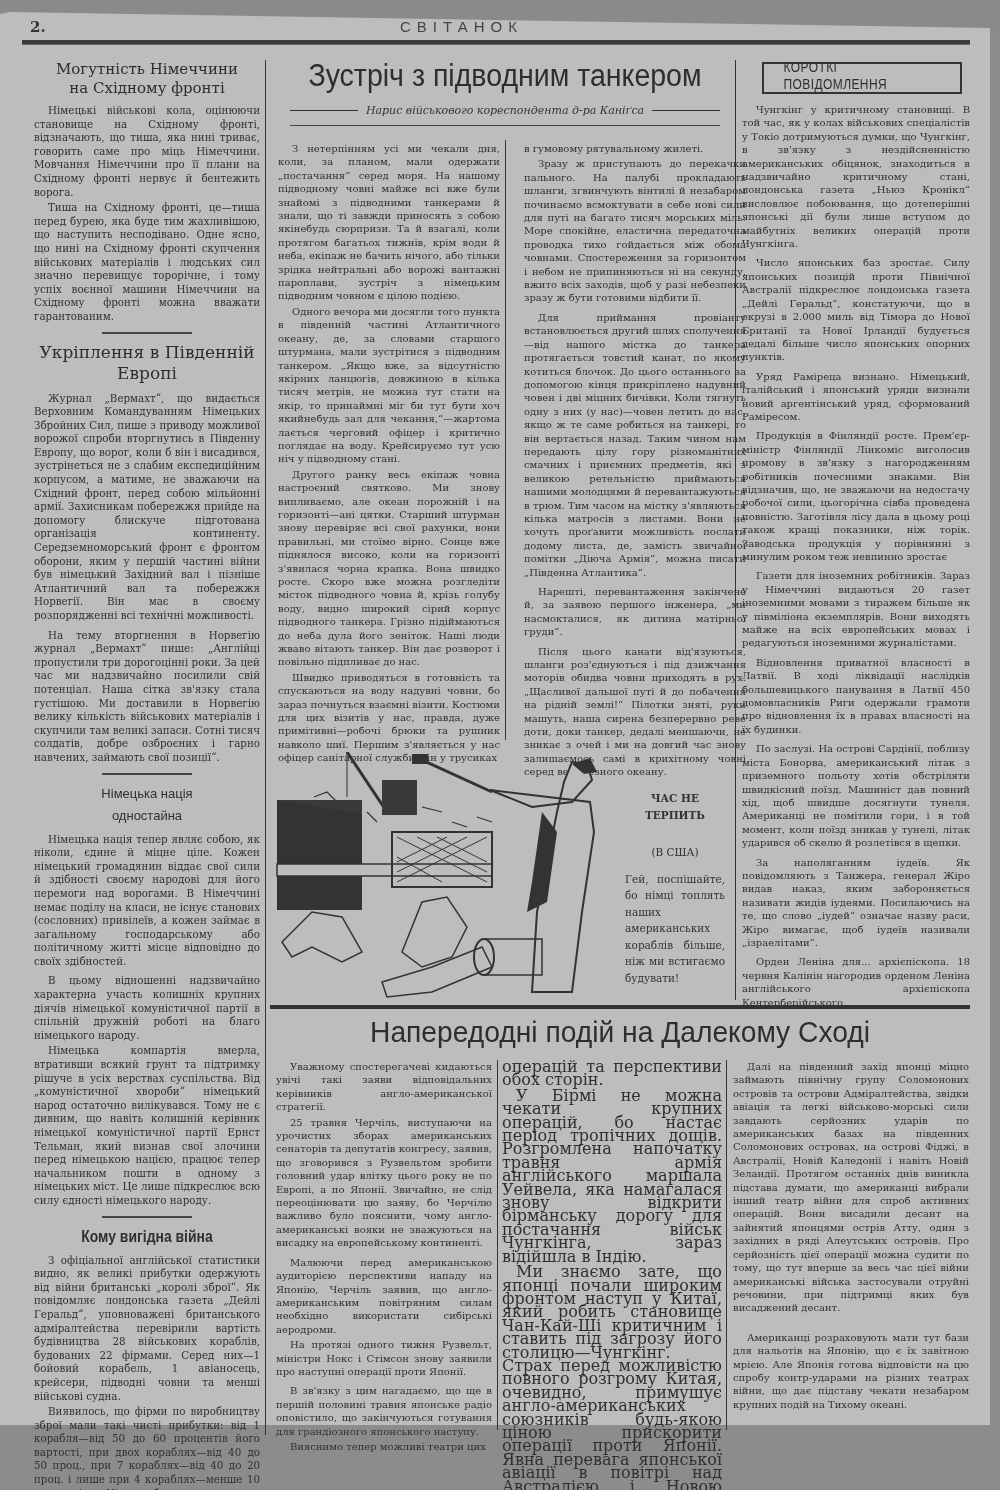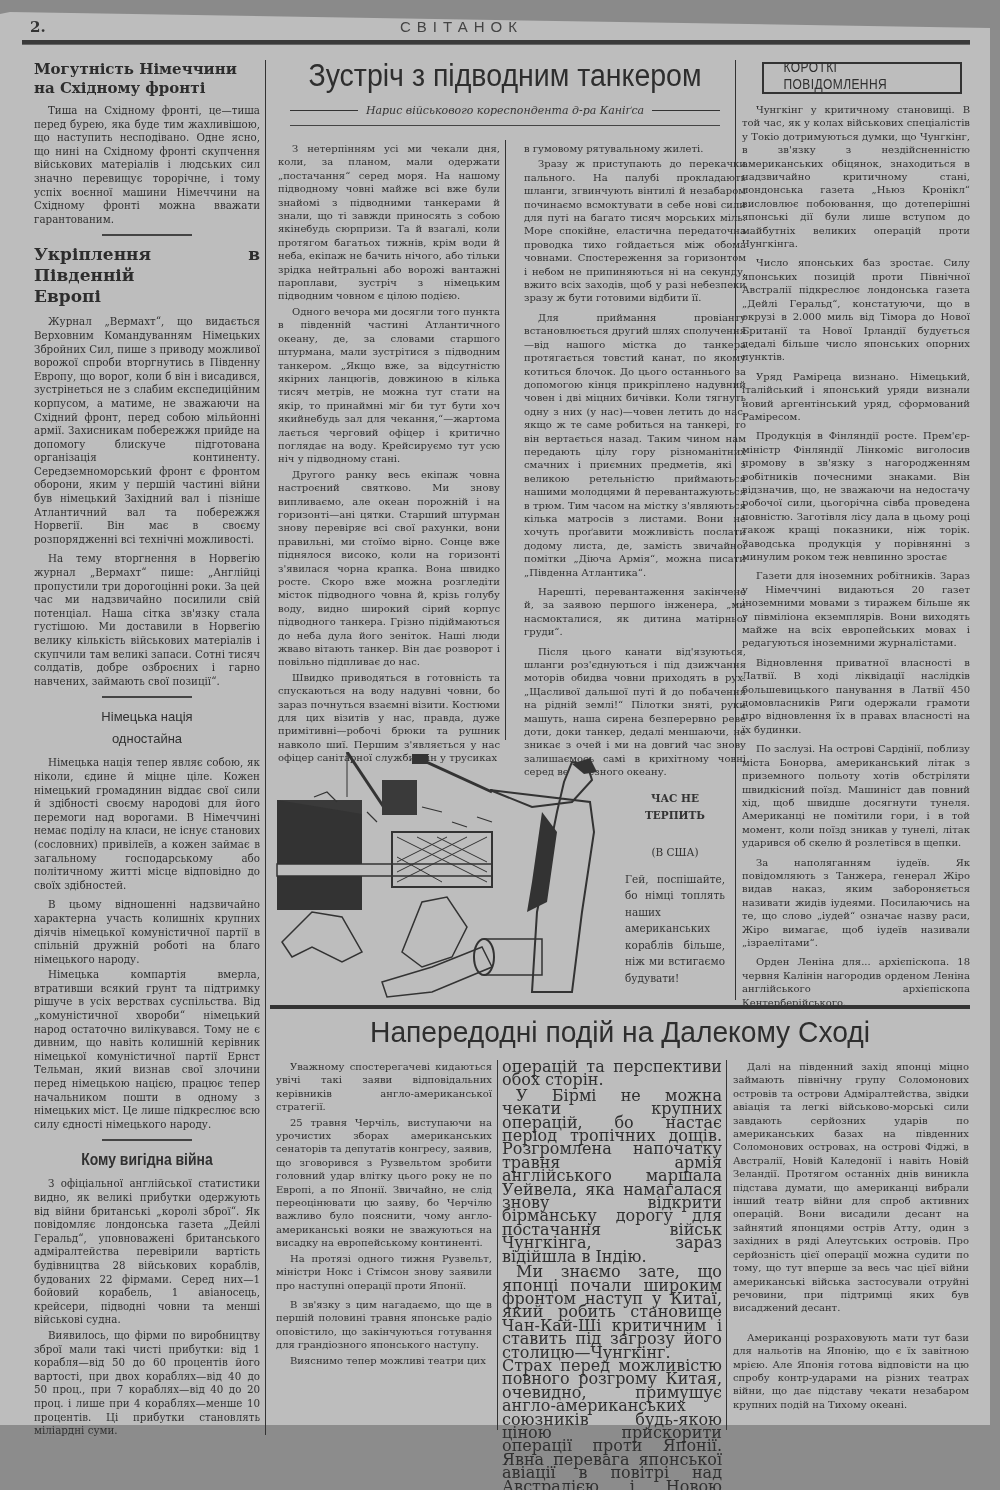--- a/index.html
+++ b/index.html
@@ -12,21 +12,21 @@
     background: #bdbdbd;
     clip-path: polygon(0 2px, 1% 0, 100% 16px, 100% 100%, 0 100%);
   }
   .page-num { position: absolute; left: 30px; top: 18px; font-size: 15px; font-weight: bold; color: #333; }
   .masthead { position: absolute; left: 400px; top: 18px; font-family: "Liberation Sans", sans-serif; font-size: 15px; letter-spacing: 6px; color: #444; }
   .top-rule { position: absolute; left: 22px; top: 40px; width: 948px; height: 5px; background: #3a3a3a; border-bottom: 1px solid #666; }
   .vrule { position: absolute; width: 1px; background: #333; }
   .col { position: absolute; font-size: 10.3px; line-height: 13.6px; text-align: justify; color: #303030; }
   .col p { text-indent: 14px; margin-bottom: 2px; }
   .col p.gap { margin-top: 6px; }
-  .h-left { font-family: "DejaVu Serif", serif; font-weight: bold; color: #2d2d2d; }
+  .h-left { font-family: "DejaVu Serif", serif; font-weight: normal; text-align: center; color: #2d2d2d; }
   .h-sans { font-family: "Liberation Sans", sans-serif; font-weight: normal; text-align: center; color: #303030; }
   .h-cond { font-family: "Liberation Sans", sans-serif; font-weight: bold; text-align: center; color: #303030; transform: scaleX(0.82); }
   .short-rule { width: 90px; height: 2px; background: #444; margin: 8px auto; }
   .main-title { position: absolute; left: 285px; top: 58px; width: 440px; text-align: center; font-family: "Liberation Sans", sans-serif; font-size: 31px; color: #2e2e2e; transform: scaleX(0.92); }
   .subtitle-wrap { position: absolute; left: 290px; top: 104px; width: 430px; display: flex; align-items: center; }
   .subtitle-wrap .line { flex: 1; height: 1px; background: #333; }
   .subtitle { font-style: italic; font-size: 11px; padding: 0 8px; color: #333; }
   .under-sub { position: absolute; left: 290px; top: 125px; width: 430px; height: 1px; background: #444; }
   .box-head { position: absolute; left: 762px; top: 62px; width: 200px; height: 32px; border: 2px solid #333; display: flex; align-items: flex-end; justify-content: center; }
   .box-head span { font-family: "Liberation Sans", sans-serif; font-size: 15px; letter-spacing: 0.5px; transform: scaleX(0.8); display: inline-block; color: #2f2f2f; }
@@ -53,20 +53,21 @@
 <div class="vrule" style="left:735px;top:60px;height:940px;"></div>
 <div class="vrule" style="left:497px;top:1060px;height:370px;"></div>
 <div class="vrule" style="left:726px;top:1060px;height:370px;"></div>
 
 <div class="col" style="left:34px;top:60px;width:226px;">
   <div class="h-left" style="font-size:15px;line-height:19px;">
     <div>Могутність Німеччини</div>
     <div>на Східному фронті</div>
   </div>
   <div style="margin-top:6px;">
+    <p>Німецькі військові кола, оцінюючи становище на Східному фронті, відзначають, що тиша, яка нині триває, говорить саме про міць Німеччини. Мовчання Німеччини про її плани на Східному фронті нервує й бентежить ворога.</p>
     <p>Тиша на Східному фронті, це—тиша перед бурею, яка буде тим жахливішою, що наступить несподівано. Одне ясно, що нині на Східному фронті скупчення військових матеріалів і людських сил значно перевищує торорічне, і тому успіх воєнної машини Німеччини на Східному фронті можна вважати гарантованим.</p>
   </div>
   <div class="short-rule"></div>
   <div class="h-left" style="font-size:17px;line-height:21px;">
     <div>Укріплення в Південній</div>
     <div>Европі</div>
   </div>
   <div style="margin-top:8px;">
     <p>Журнал „Вермахт“, що видається Верховним Командуванням Німецьких Збройних Сил, пише з приводу можливої ворожої спроби вторгнутись в Південну Европу, що ворог, коли б він і висадився, зустрінеться не з слабим експедиційним корпусом, а матиме, не зважаючи на Східний фронт, перед собою мільйонні армії. Захисникам побережжя прийде на допомогу блискуче підготована організація континенту. Середземноморський фронт є фронтом оборони, яким у першій частині війни був німецький Західний вал і пізніше Атлантичний вал та побережжя Норвегії. Він має в своєму розпорядженні всі технічні можливості.</p>
     <p class="gap">На тему вторгнення в Норвегію журнал „Вермахт“ пише: „Англійці пропустили три дорогоцінні роки. За цей час ми надзвичайно посилили свій потенціал. Наша сітка зв'язку стала густішою. Ми доставили в Норвегію велику кількість військових матеріалів і скупчили там великі запаси. Сотні тисяч солдатів, добре озброєних і гарно навчених, займають свої позиції“.</p>
@@ -153,20 +154,21 @@
   <p class="gap">За наполяганням іудеїв. Як повідомляють з Танжера, генерал Жіро видав наказ, яким забороняється називати жидів іудеями. Посилаючись на те, що слово „іудей“ означає назву раси, Жіро вимагає, щоб іудеїв називали „ізраелітами“.</p>
   <p class="gap">Орден Леніна для... архієпіскопа. 18 червня Калінін нагородив орденом Леніна англійського архієпіскопа Кентерберійського.</p>
 </div>
 
 <div class="mid-rule"></div>
 <div class="bottom-title">Напередодні подій на Далекому Сході</div>
 
 <div class="col" style="left:276px;top:1060px;width:216px;font-size:10px;line-height:13.4px;">
   <p>Уважному спостерегачеві кидаються увічі такі заяви відповідальних керівників англо-американської стратегії.</p>
   <p>25 травня Черчіль, виступаючи на урочистих зборах американських сенаторів та депутатів конгресу, заявив, що зговорився з Рузвельтом зробити головний удар влітку цього року не по Европі, а по Японії. Звичайно, не слід переоцінювати цю заяву, бо Черчілю важливо було пояснити, чому англо-американські вояки не зважуються на висадку на европейському континенті.</p>
+  <p class="gap">Малюючи перед американською аудиторією перспективи нападу на Японію, Черчіль заявив, що англо-американським повітряним силам необхідно використати сибірські аеродроми.</p>
   <p>На протязі одного тижня Рузвельт, міністри Нокс і Стімсон знову заявили про наступні операції проти Японії.</p>
   <p class="gap">В зв'язку з цим нагадаємо, що ще в першій половині травня японське радіо оповістило, що закінчуються готування для грандіозного японського наступу.</p>
   <p>Вияснимо тепер можливі театри цих</p>
 </div>
 <div class="col" style="left:502px;top:1060px;width:220px;font-size:16px;line-height:13.4px;">
   <p style="text-indent:0">операцій та перспективи обох сторін.</p>
   <p>У Бірмі не можна чекати крупних операцій, бо настає період тропічних дощів. Розгромлена напочатку травня армія англійського маршала Уейвела, яка намагалася знову відкрити бірманську дорогу для постачання військ Чунгкінга, зараз відійшла в Індію.</p>
   <p>Ми знаємо зате, що японці почали широким фронтом наступ у Китаї, який робить становище Чан-Кай-Ші критичним і ставить під загрозу його столицю—Чунгкінг. Страх перед можливістю повного розгрому Китая, очевидно, примушує англо-американських союзників будь-якою ціною прискорити операції проти Японії. Явна перевага японської авіації в повітрі над Австралією і Новою Гвінеєю дуже утруднює операції англійського маршала Мак-Артура в цьому районі, де японці міцно займають острів Тімор та значну частину Нової Гвінеї. На останньому острові між Японською армією на півночі та військами Мак-Артура в південно-східній частині півострова проходять трудно доступні джунглі. Бої провадяться переважно в повітрі.</p>
 </div>
 <div class="col" style="left:733px;top:1060px;width:236px;font-size:10px;line-height:13.4px;">

